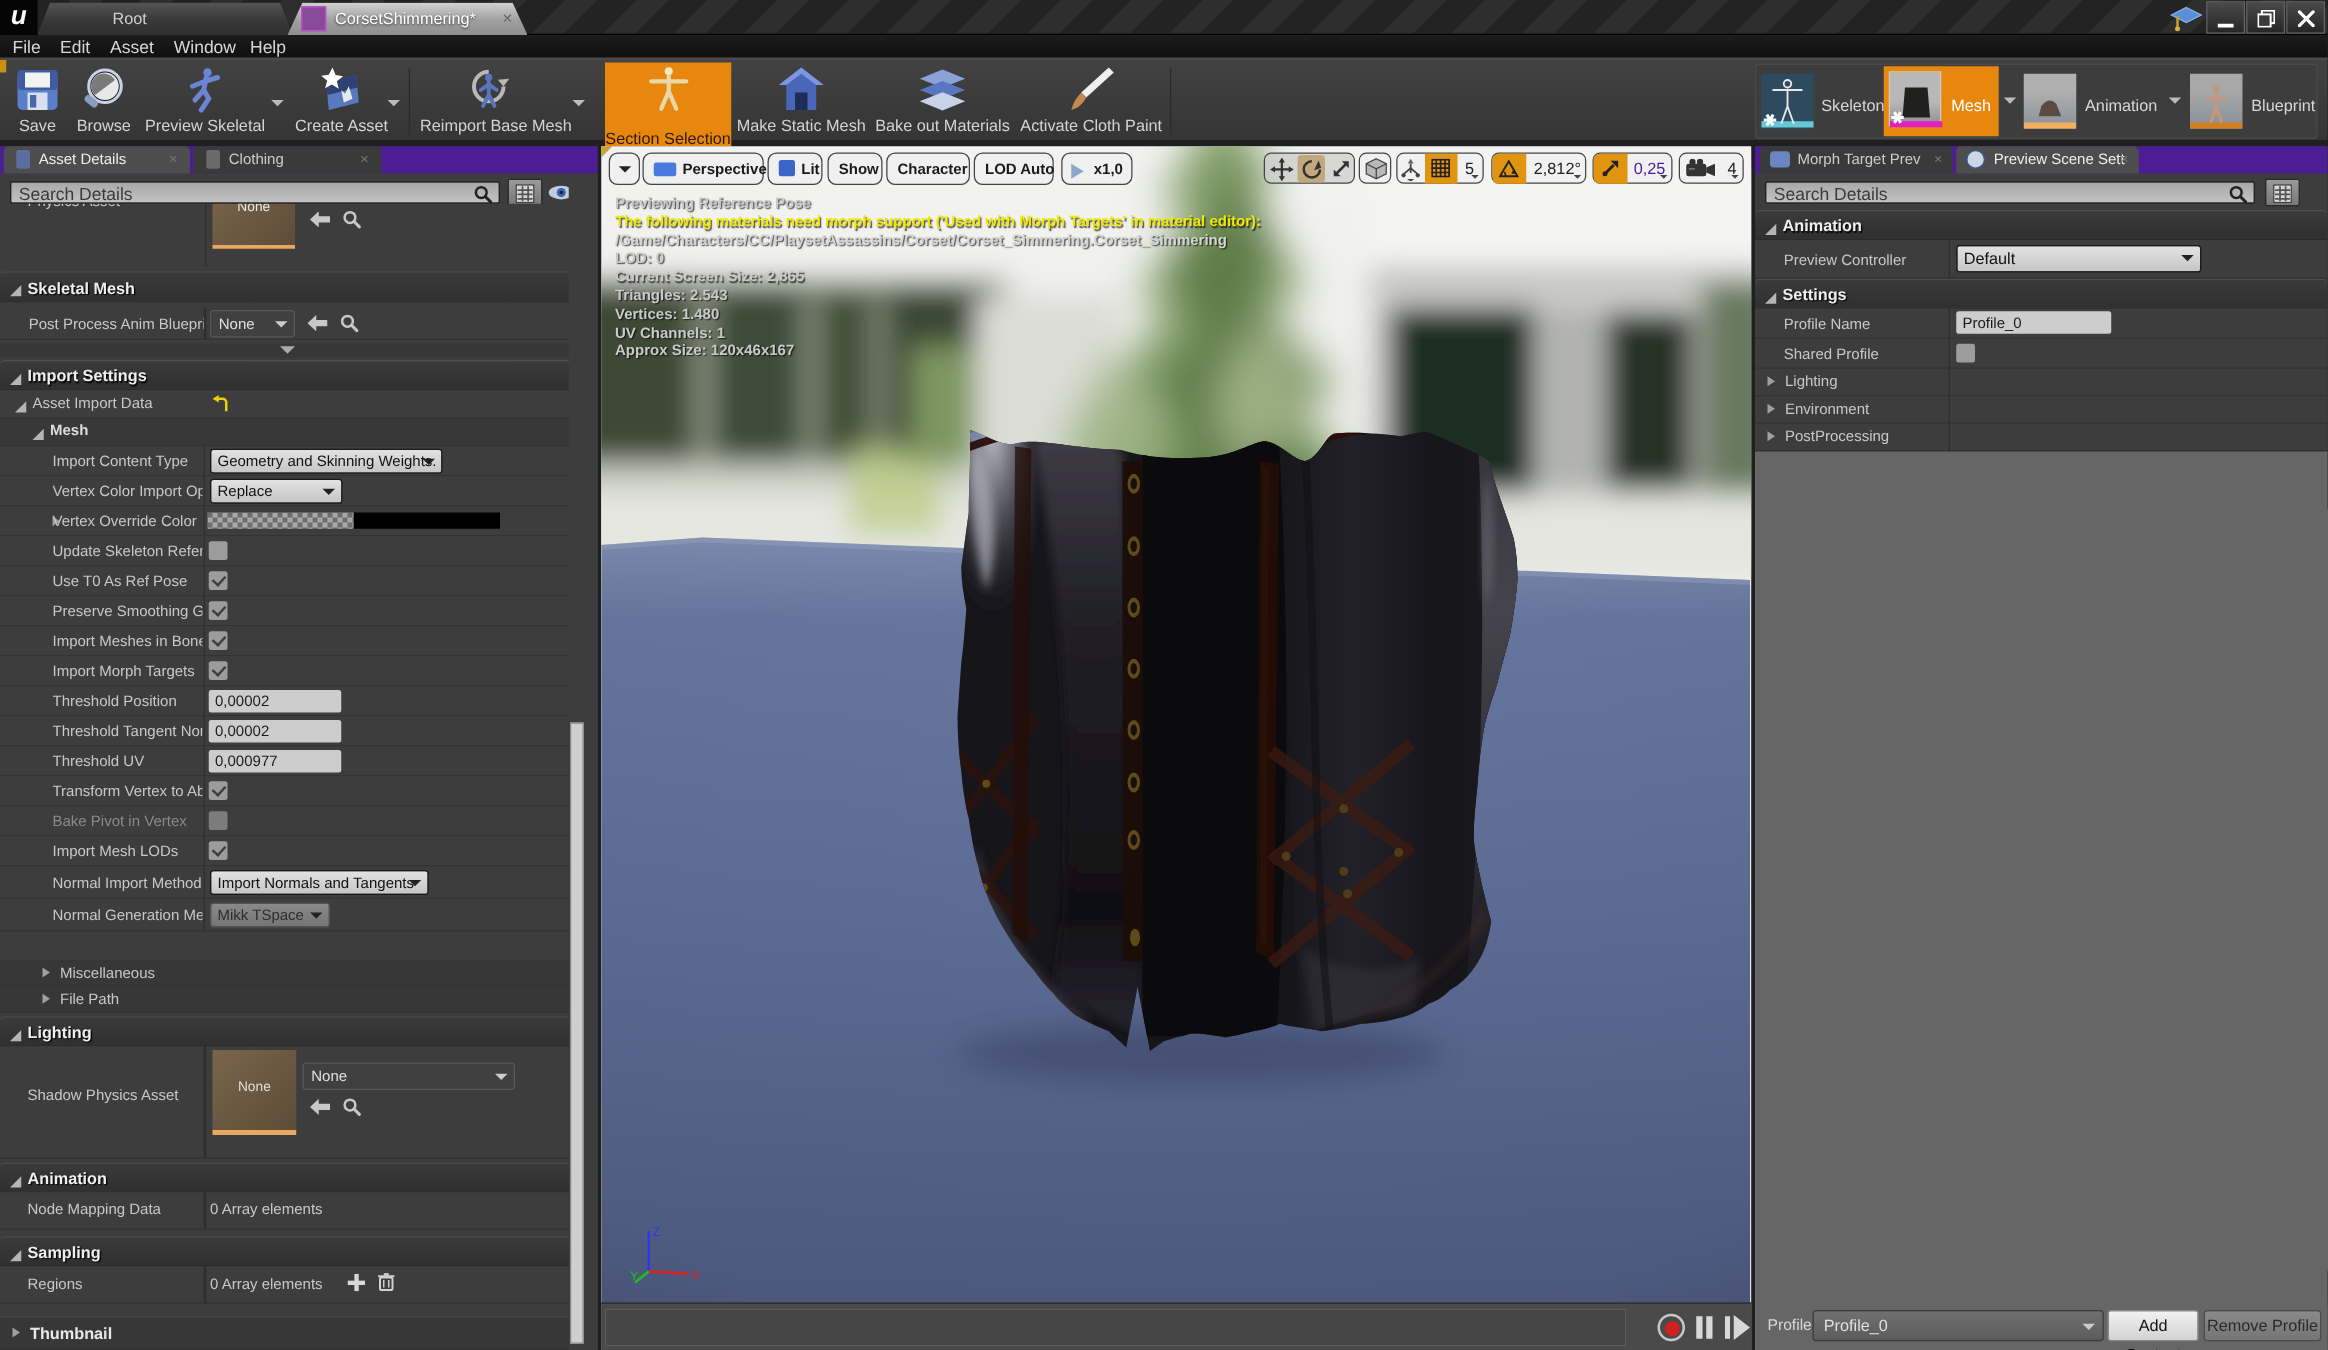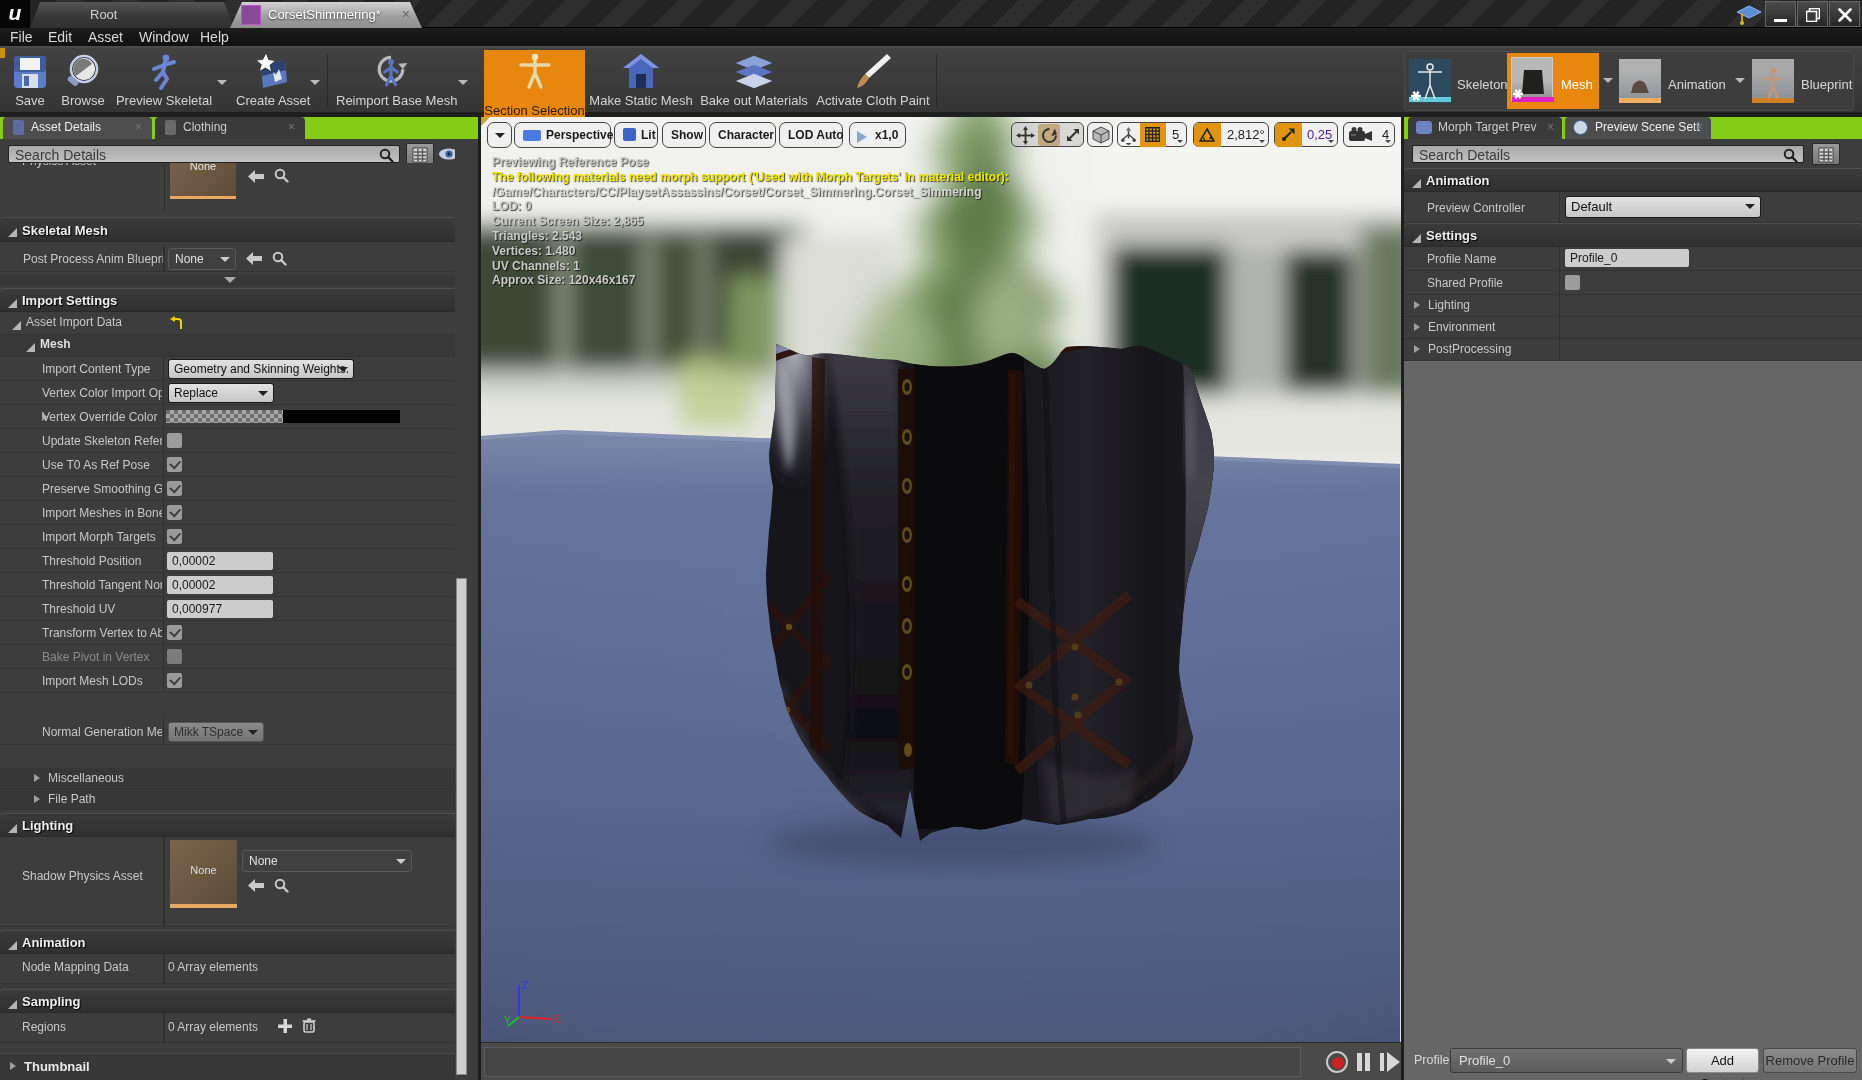--- a/index.html
+++ b/index.html
@@ -28,21 +28,21 @@
 .caret{position:absolute;width:0;height:0;border:5px solid transparent;border-top-color:#bbb;}
 #sectionsel{position:absolute;left:484px;top:2px;width:101px;height:72px;background:#e8870e;color:#2a1a05;font-size:13px;text-align:center;}
 #rtoolgrp{position:absolute;right:8px;top:3px;width:450px;height:60px;background:#3d3d3d;border:1px solid #4a4a4a;border-radius:3px;}
 .rthumb{position:absolute;top:7px;width:42px;height:44px;}
 .rlab{position:absolute;top:25px;color:#d8d8d8;font-size:13px;white-space:nowrap;}
 
 #leftpanel{position:absolute;left:0;top:117px;width:478px;height:963px;background:#3f3f3f;}
 #leftpanel .row:not(.nodiv):before{content:"";position:absolute;left:163px;top:0;bottom:0;width:1px;background:#2f2f2f;}
 #viewport{position:absolute;left:481px;top:117px;width:920px;height:963px;background:#8a98b2;}
 #rightpanel{position:absolute;left:1404px;top:117px;width:458px;height:963px;background:#424242;}
-.ptabbar{position:absolute;left:0;top:0;right:0;height:22px;background:#84cc16;padding-left:48px;}
+.ptabbar{position:absolute;left:0;top:0;right:0;height:22px;background:#4c1d95;padding-left:48px;}
 .ptab{position:absolute;top:0;height:22px;font-size:12px;color:#ccc;background:#383838;border-radius:4px 4px 0 0;}
 .ptab.active{background:#4d4d4d;color:#eee;}
 .ptab .px{color:#777;font-size:12px;margin-left:8px;}
 .searchbox{position:absolute;background:linear-gradient(#a8a8a8,#c2c2c2);border:1px solid #222;border-radius:2px;color:#3a3a3a;font-size:14px;}
 .catheader{position:absolute;left:0;right:0;background:linear-gradient(#484848,#3c3c3c);border-top:1px solid #555;border-bottom:1px solid #2e2e2e;color:#efefef;font-weight:bold;font-size:13px;}
 .row{position:absolute;left:0;right:0;color:#c8c8c8;font-size:12px;}
 .chk{position:absolute;width:15px;height:15px;background:#9c9c9c;border-radius:2px;}
 .chk.on:before{content:"";position:absolute;left:2.5px;top:3px;width:8px;height:4.5px;border-left:2.6px solid #3e3e3e;border-bottom:2.6px solid #3e3e3e;transform:rotate(-48deg);}
 .tfield{position:absolute;height:18px;background:#cdcdcd;border-radius:2px;color:#1a1a1a;font-size:12px;padding:2px 5px;}
 .ddl{position:absolute;height:20px;white-space:nowrap;overflow:hidden;background:linear-gradient(#e2e2e2,#c6c6c6);border:1px solid #1a1a1a;border-radius:3px;color:#111;font-size:12px;padding:2px 5px;}
@@ -378,20 +378,24 @@
         <span style="position:absolute;left:42px;top:5px;width:120px;overflow:hidden;white-space:nowrap;">Transform Vertex to Abs</span>
         <div class="chk on" style="left:167px;top:4px;"></div>
       </div>
  <div class="row" style="top:528px;height:24px;">
         <span style="position:absolute;left:42px;top:5px;width:120px;overflow:hidden;white-space:nowrap;color:#8a8a8a;">Bake Pivot in Vertex</span>
         <div class="chk" style="left:167px;top:4px;background:#7c7c7c;"></div>
       </div>
  <div class="row" style="top:552px;height:24px;">
         <span style="position:absolute;left:42px;top:5px;width:120px;overflow:hidden;white-space:nowrap;">Import Mesh LODs</span>
         <div class="chk on" style="left:167px;top:4px;"></div>
+      </div>
+ <div class="row" style="top:576px;height:26px;">
+        <span style="position:absolute;left:42px;top:6px;width:120px;overflow:hidden;white-space:nowrap;">Normal Import Method</span>
+        <div class="ddl" style="left:168px;top:3px;width:175px;">Import Normals and Tangents</div>
       </div>
  <div class="row" style="top:602px;height:26px;">
         <span style="position:absolute;left:42px;top:6px;width:120px;overflow:hidden;white-space:nowrap;">Normal Generation Meth</span>
         <div class="ddl" style="left:168px;top:3px;width:96px;background:linear-gradient(#8a8a8a,#757575);border-color:#555;color:#2e2e2e;">Mikk TSpace</div>
       </div>
  <div class="row nodiv" style="top:651px;height:21px;background:#373737;">
         <span style="position:absolute;left:34px;top:3px;"><i class="tri"></i></span>
         <span style="position:absolute;left:48px;top:3px;">Miscellaneous</span>
       </div>
  <div class="row nodiv" style="top:672px;height:21px;background:#373737;">

